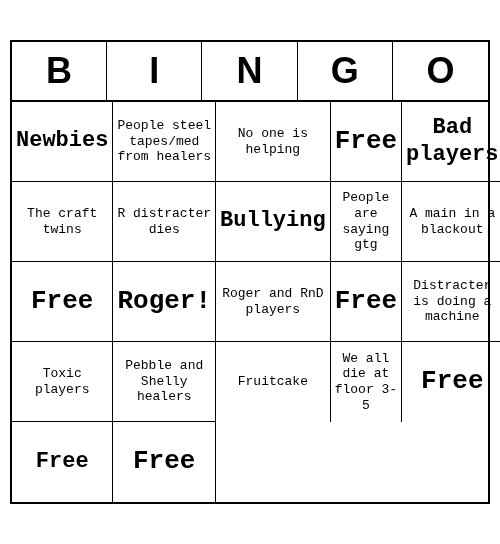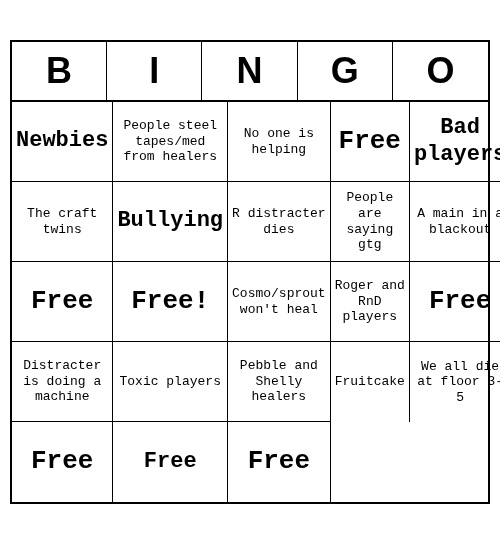--- a/index.html
+++ b/index.html
@@ -68,27 +68,26 @@
       <div class="bingo-letter">G</div>
       <div class="bingo-letter">O</div>
     </div>
   <div class="bingo-grid">
   <div class="bingo-cell large">Newbies</div>
       <div class="bingo-cell">People steel tapes/med from healers</div>
       <div class="bingo-cell">No one is helping</div>
       <div class="bingo-cell free">Free</div>
       <div class="bingo-cell large">Bad players</div>
       <div class="bingo-cell">The craft twins</div>
+      <div class="bingo-cell">R distracter dies</div>
       <div class="bingo-cell large">Bullying</div>
-      <div class="bingo-cell">R distracter dies</div>
       <div class="bingo-cell">People are saying gtg</div>
       <div class="bingo-cell">A main in a blackout</div>
       <div class="bingo-cell free">Free</div>
-      <div class="bingo-cell free">Free!</div>
-      <div class="bingo-cell">Cosmo/sprout won't heal</div>
+      <div class="bingo-cell free">Roger!</div>
       <div class="bingo-cell">Roger and RnD players</div>
       <div class="bingo-cell free">Free</div>
       <div class="bingo-cell">Distracter is doing a machine</div>
       <div class="bingo-cell">Toxic players</div>
       <div class="bingo-cell">Pebble and Shelly healers</div>
       <div class="bingo-cell">Fruitcake</div>
       <div class="bingo-cell">We all die at floor 3-5</div>
       <div class="bingo-cell free">Free</div>
       <div class="bingo-cell large">Free</div>
       <div class="bingo-cell free">Free</div>

